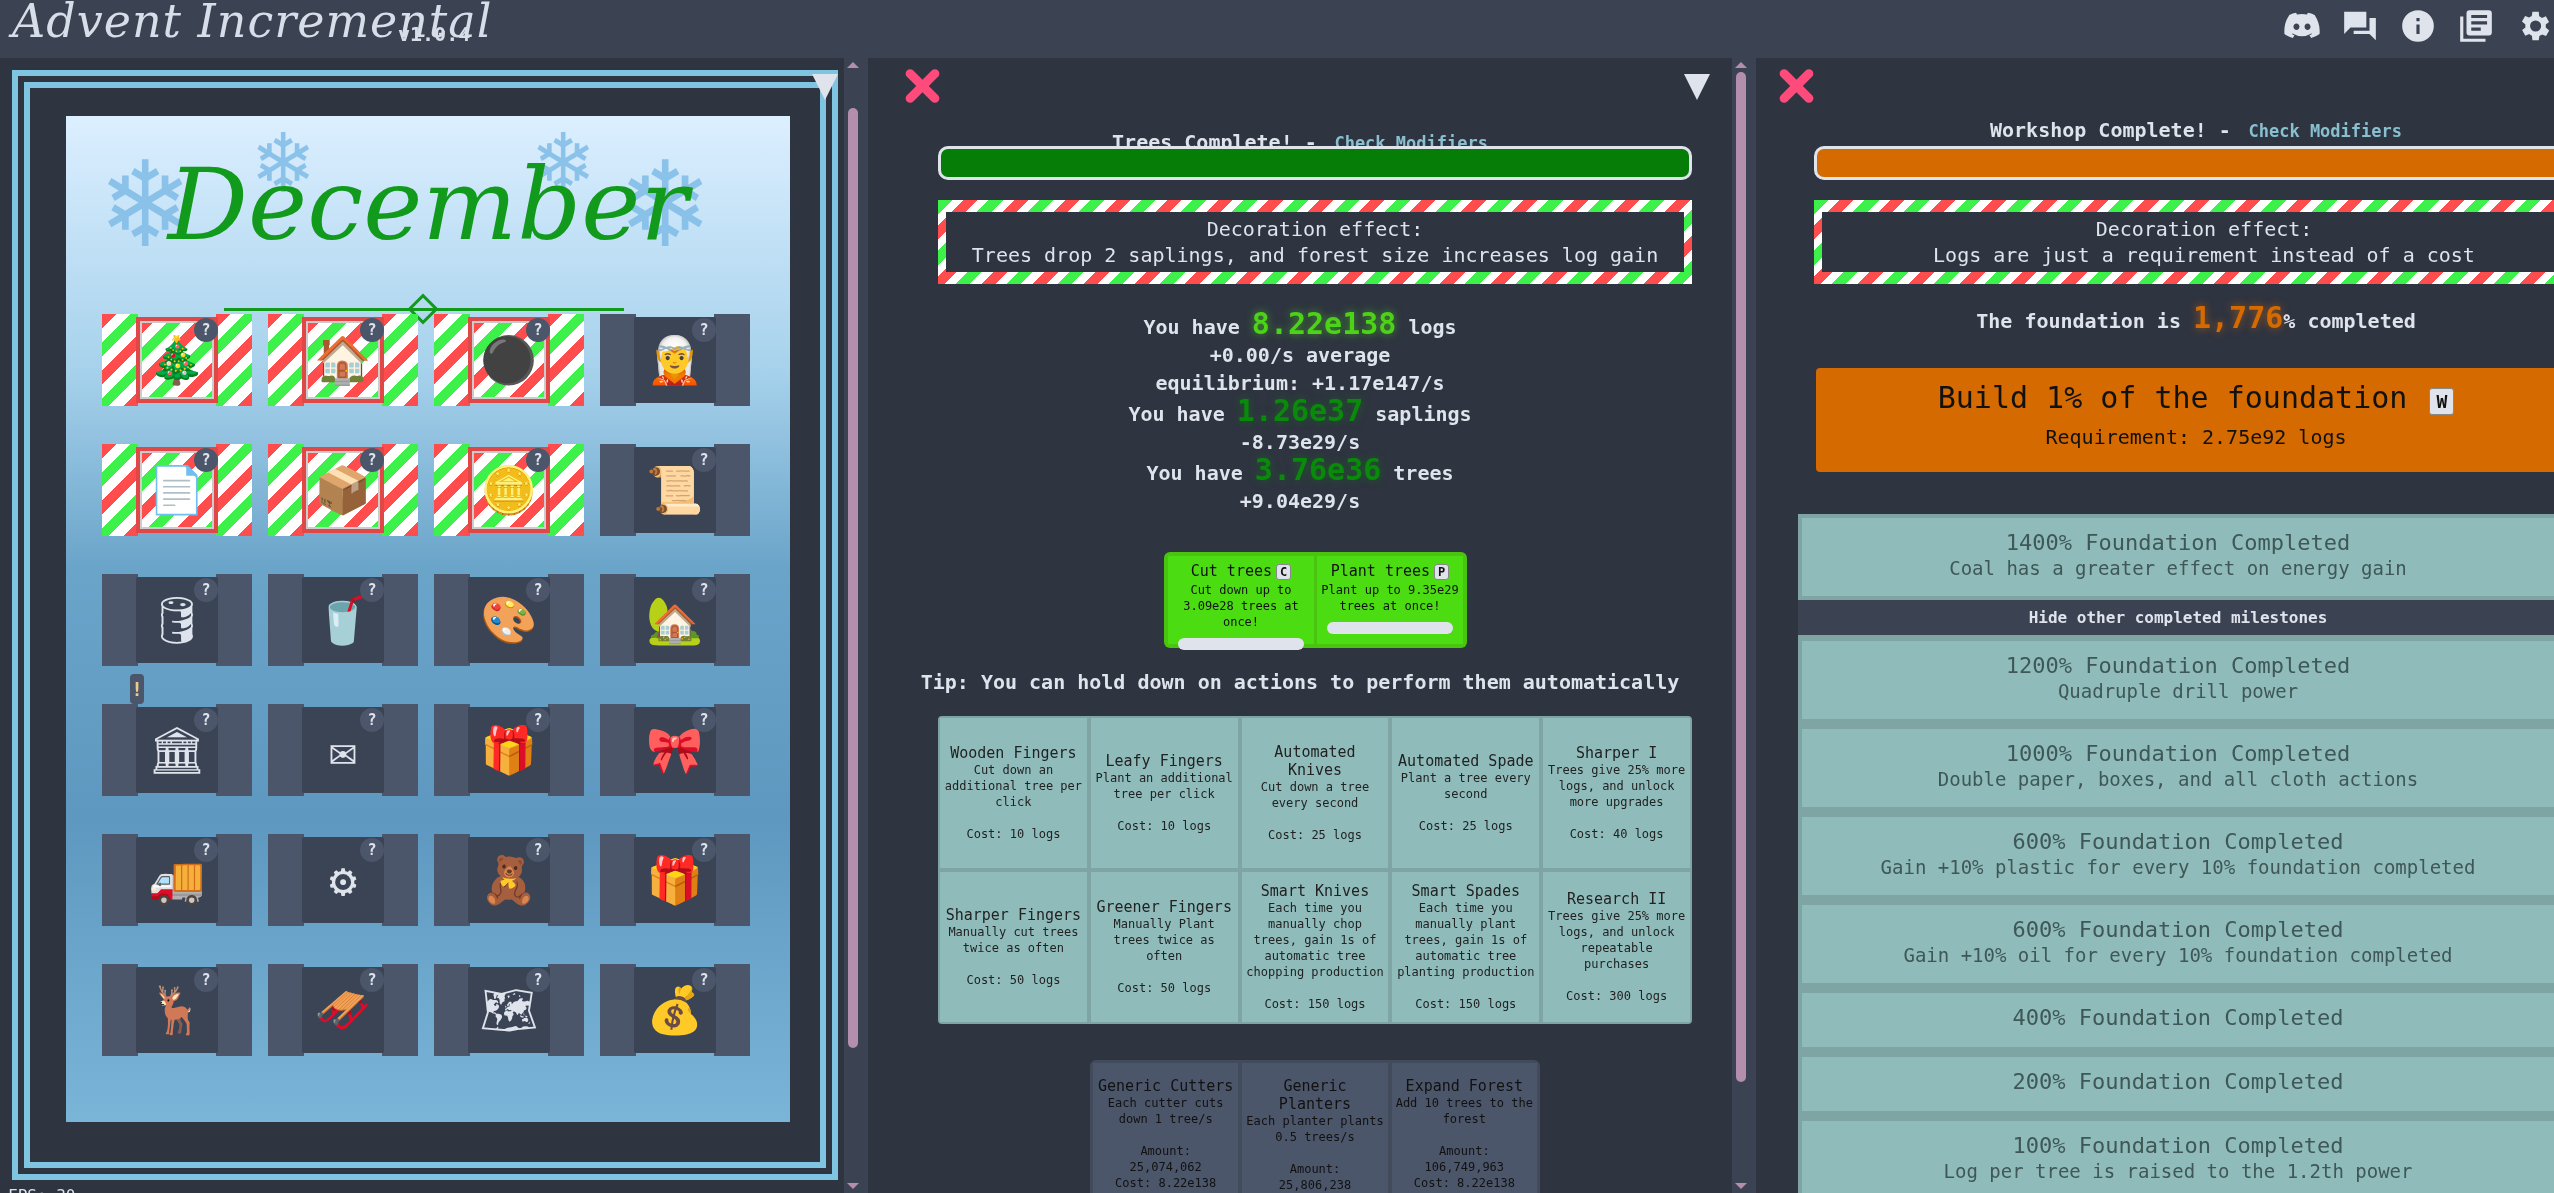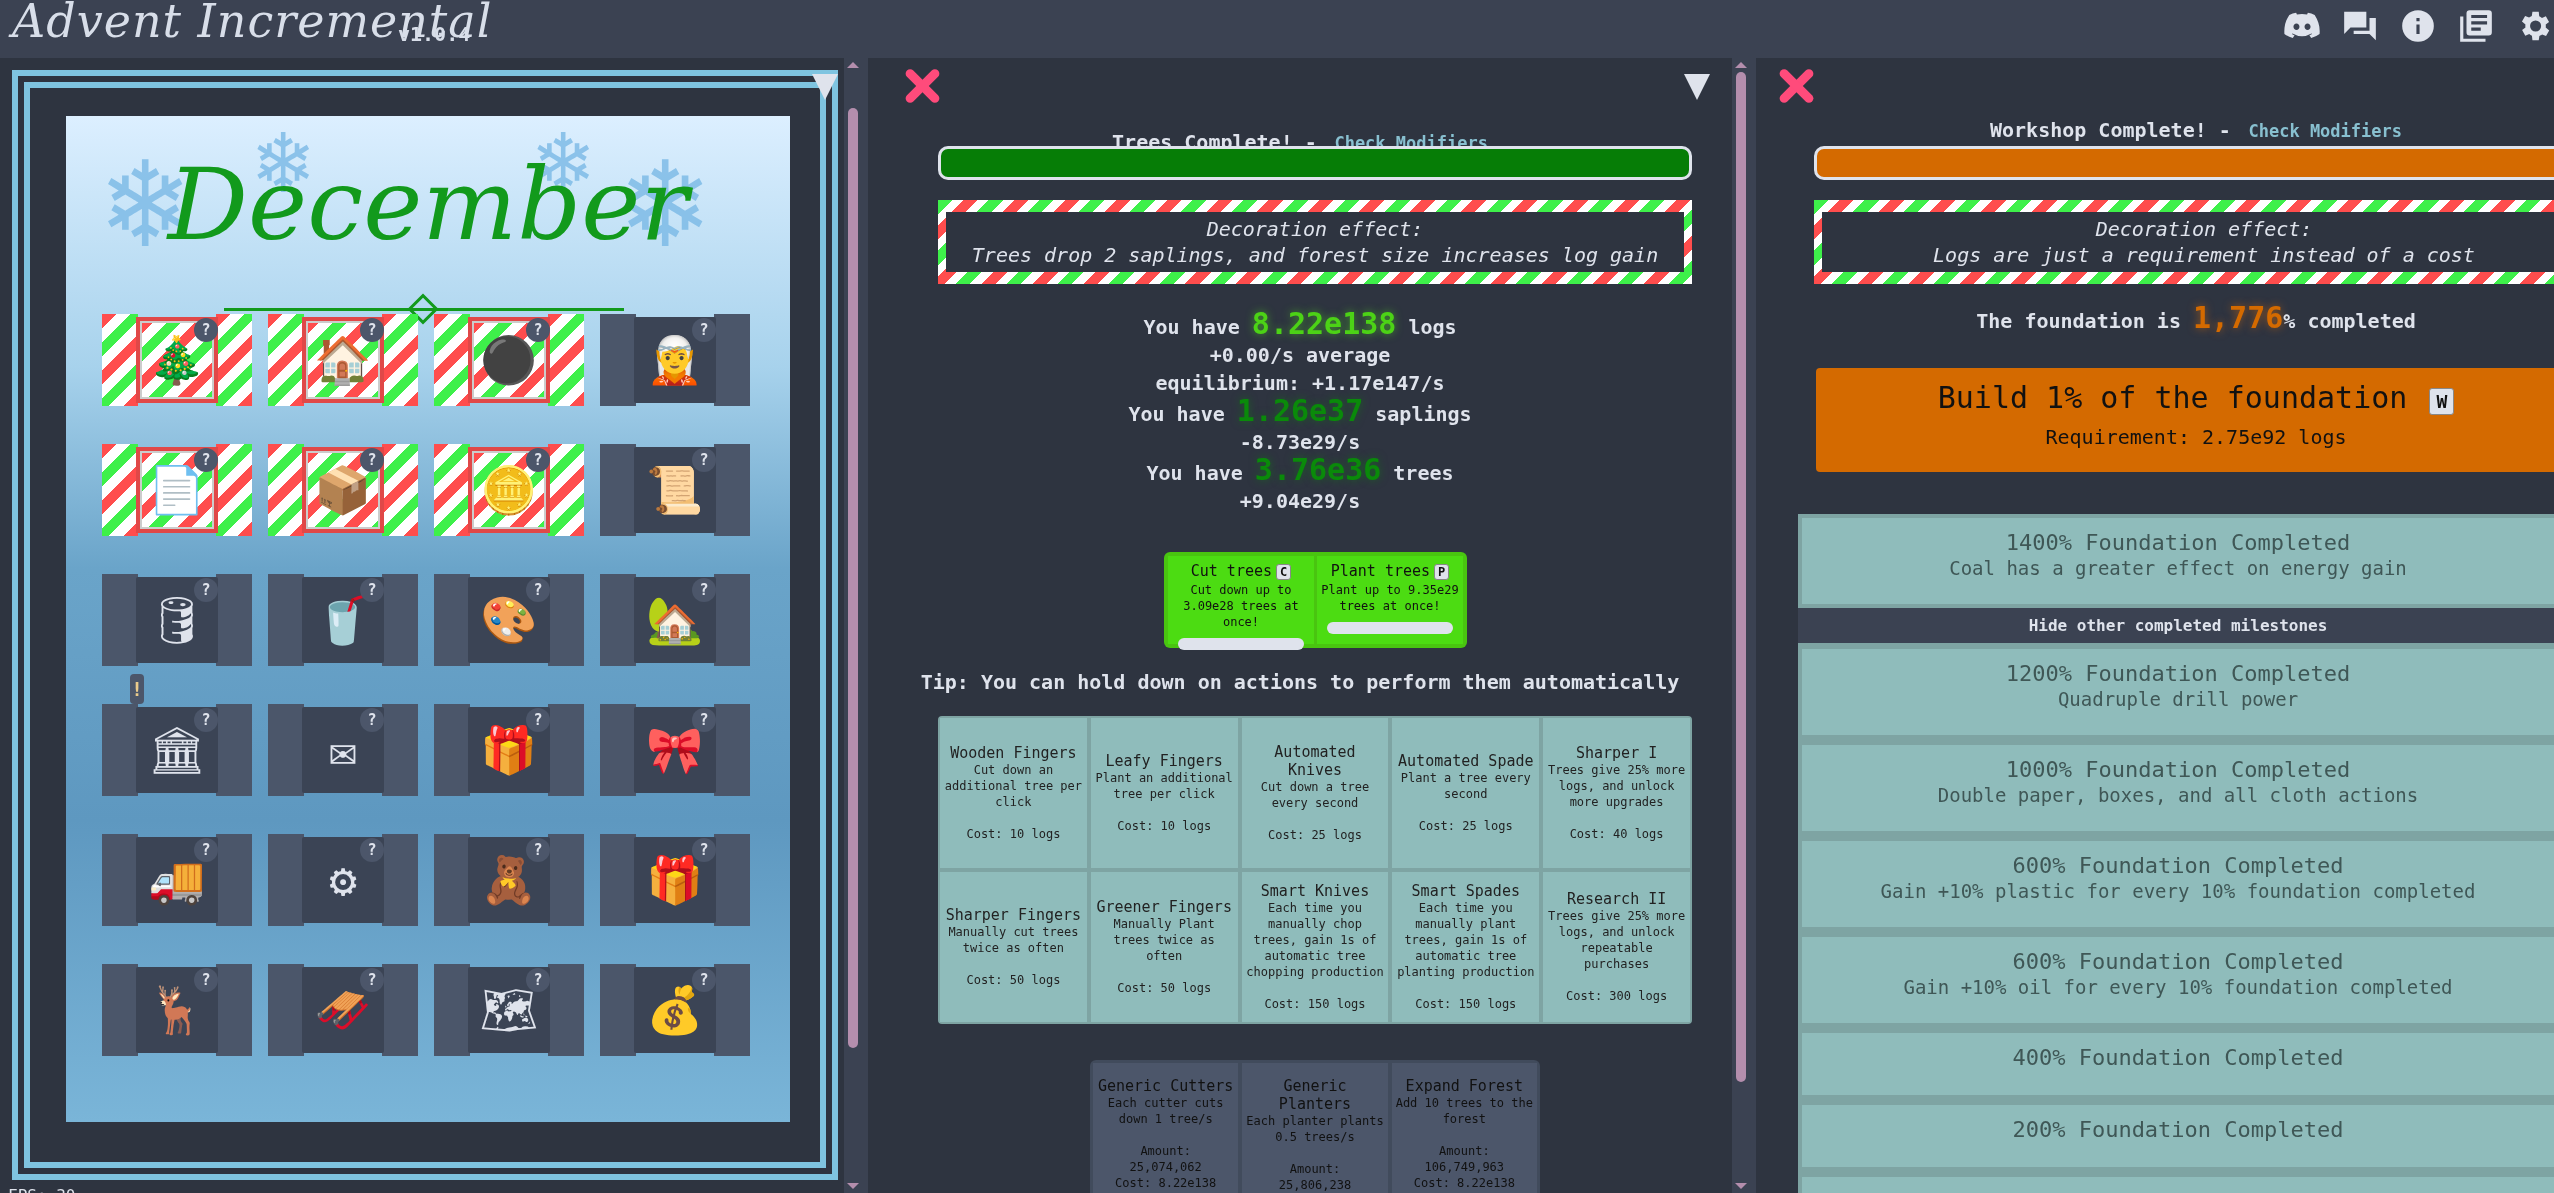--- a/index.html
+++ b/index.html
@@ -48,21 +48,21 @@
   .door.closed .center { background: #3b4455; border-radius: 2px; }
   .door .q { position: absolute; right: 34px; top: 4px; width: 24px; height: 24px; border-radius: 50%; background: #4c566a; color: #dfe3ec; font-size: 15px; font-weight: bold; display: flex; align-items: center; justify-content: center; }
   .door .bang { position: absolute; left: 28px; top: -30px; width: 14px; height: 30px; border-radius: 4px; background: #4c566a; color: #ebcb8b; font-weight: bold; font-size: 20px; text-align: center; line-height: 30px; }
   .fps { position: absolute; left: 8px; top: 1128px; font-size: 16px; color: #dfe3ec; }
 
   
   .center-col { position: absolute; left: 0; width: 100%; text-align: center; }
   .heading { font-size: 20px; font-weight: bold; color: #dfe3ec; }
   .heading .link { color: #88c0d0; font-size: 17px; margin-left: 8px; cursor: pointer; }
   .bar { position: absolute; height: 34px; border: 3px solid #dfe3ec; border-radius: 10px; }
-  .deco { position: absolute; height: 84px; background: repeating-linear-gradient(135deg, #3ef04a 0 10px, #ffffff 10px 18px, #ff4d4d 18px 28px, #ffffff 28px 36px); font-style: italic; }
+  .deco { position: absolute; height: 84px; background: repeating-linear-gradient(135deg, #3ef04a 0 10px, #ffffff 10px 18px, #ff4d4d 18px 28px, #ffffff 28px 36px); }
   .deco-inner { position: absolute; left: 8px; right: 8px; top: 12px; bottom: 12px; background: #2e3440; display: flex; flex-direction: column; align-items: center; justify-content: center; font-size: 20px; line-height: 26px; color: #dfe3ec; }
   .stat { font-size: 20px; font-weight: bold; color: #dfe3ec; line-height: 28px; }
   .big-green { font-size: 30px; color: #4cd216; text-shadow: 0 0 8px rgba(80,220,30,.6); }
   .big-dkgreen { font-size: 30px; color: #0a8a0a; text-shadow: 0 0 8px rgba(10,140,10,.5); }
   .big-orange { font-size: 30px; color: #d46a00; text-shadow: 0 0 8px rgba(230,110,0,.6); }
   .actions { position: absolute; left: 296px; top: 494px; display: flex; background: #49c510; border-radius: 6px; padding: 4px; gap: 3px; }
   .action { width: 146px; height: 88px; background: #4cdc12; text-align: center; padding-top: 6px; cursor: pointer; color: #111; }
   .action .t { font-size: 15px; }
   .kbd { display: inline-block; background: #dfe3ec; border: 1px solid #888; border-radius: 3px; font-size: 12px; font-weight: bold; padding: 0 3px; margin-left: 4px; }
   .action .d { font-size: 12px; line-height: 16px; margin-top: 2px; }
@@ -77,21 +77,21 @@
   .buy { background: #4c566a; color: #111; text-align: center; padding: 14px 4px 4px; height: 140px; cursor: pointer; }
   .buy .t { font-size: 15px; line-height: 18px; }
   .buy .d { font-size: 12px; line-height: 16px; }
   .buy .a { font-size: 12px; line-height: 16px; margin-top: 16px; }
 
   .build-btn { position: absolute; left: 60px; top: 310px; width: 760px; height: 104px; background: #d46a00; border-radius: 4px; text-align: center; color: #111; cursor: pointer; }
   .build-btn .t { font-size: 30px; margin-top: 12px; }
   .build-btn .kbd { font-size: 18px; padding: 2px 6px; }
   .build-btn .r { font-size: 20px; margin-top: 10px; }
   .milestones { position: absolute; left: 42px; top: 456px; width: 760px; background: #7ea4a3; padding: 4px; }
-  .ms { background: #8fbcbb; color: #3f5756; text-align: center; padding: 12px 0 24px; margin-bottom: 10px; }
+  .ms { background: #8fbcbb; color: #3f5756; text-align: center; padding: 12px 0 16px; margin-bottom: 10px; }
   .ms .t { font-size: 22px; line-height: 26px; }
   .ms .d { font-size: 19px; line-height: 24px; }
   .hide-toggle { background: #3b4252; color: #dfe3ec; text-align: center; font-size: 16px; font-weight: bold; padding: 8px 0; margin: -6px -4px 6px; cursor: pointer; }
 </style>
 </head>
 <body>
 
 <div class="topbar">
   <div class="app-title">Advent Incremental</div>
   <div class="app-version">v1.0.4</div>

